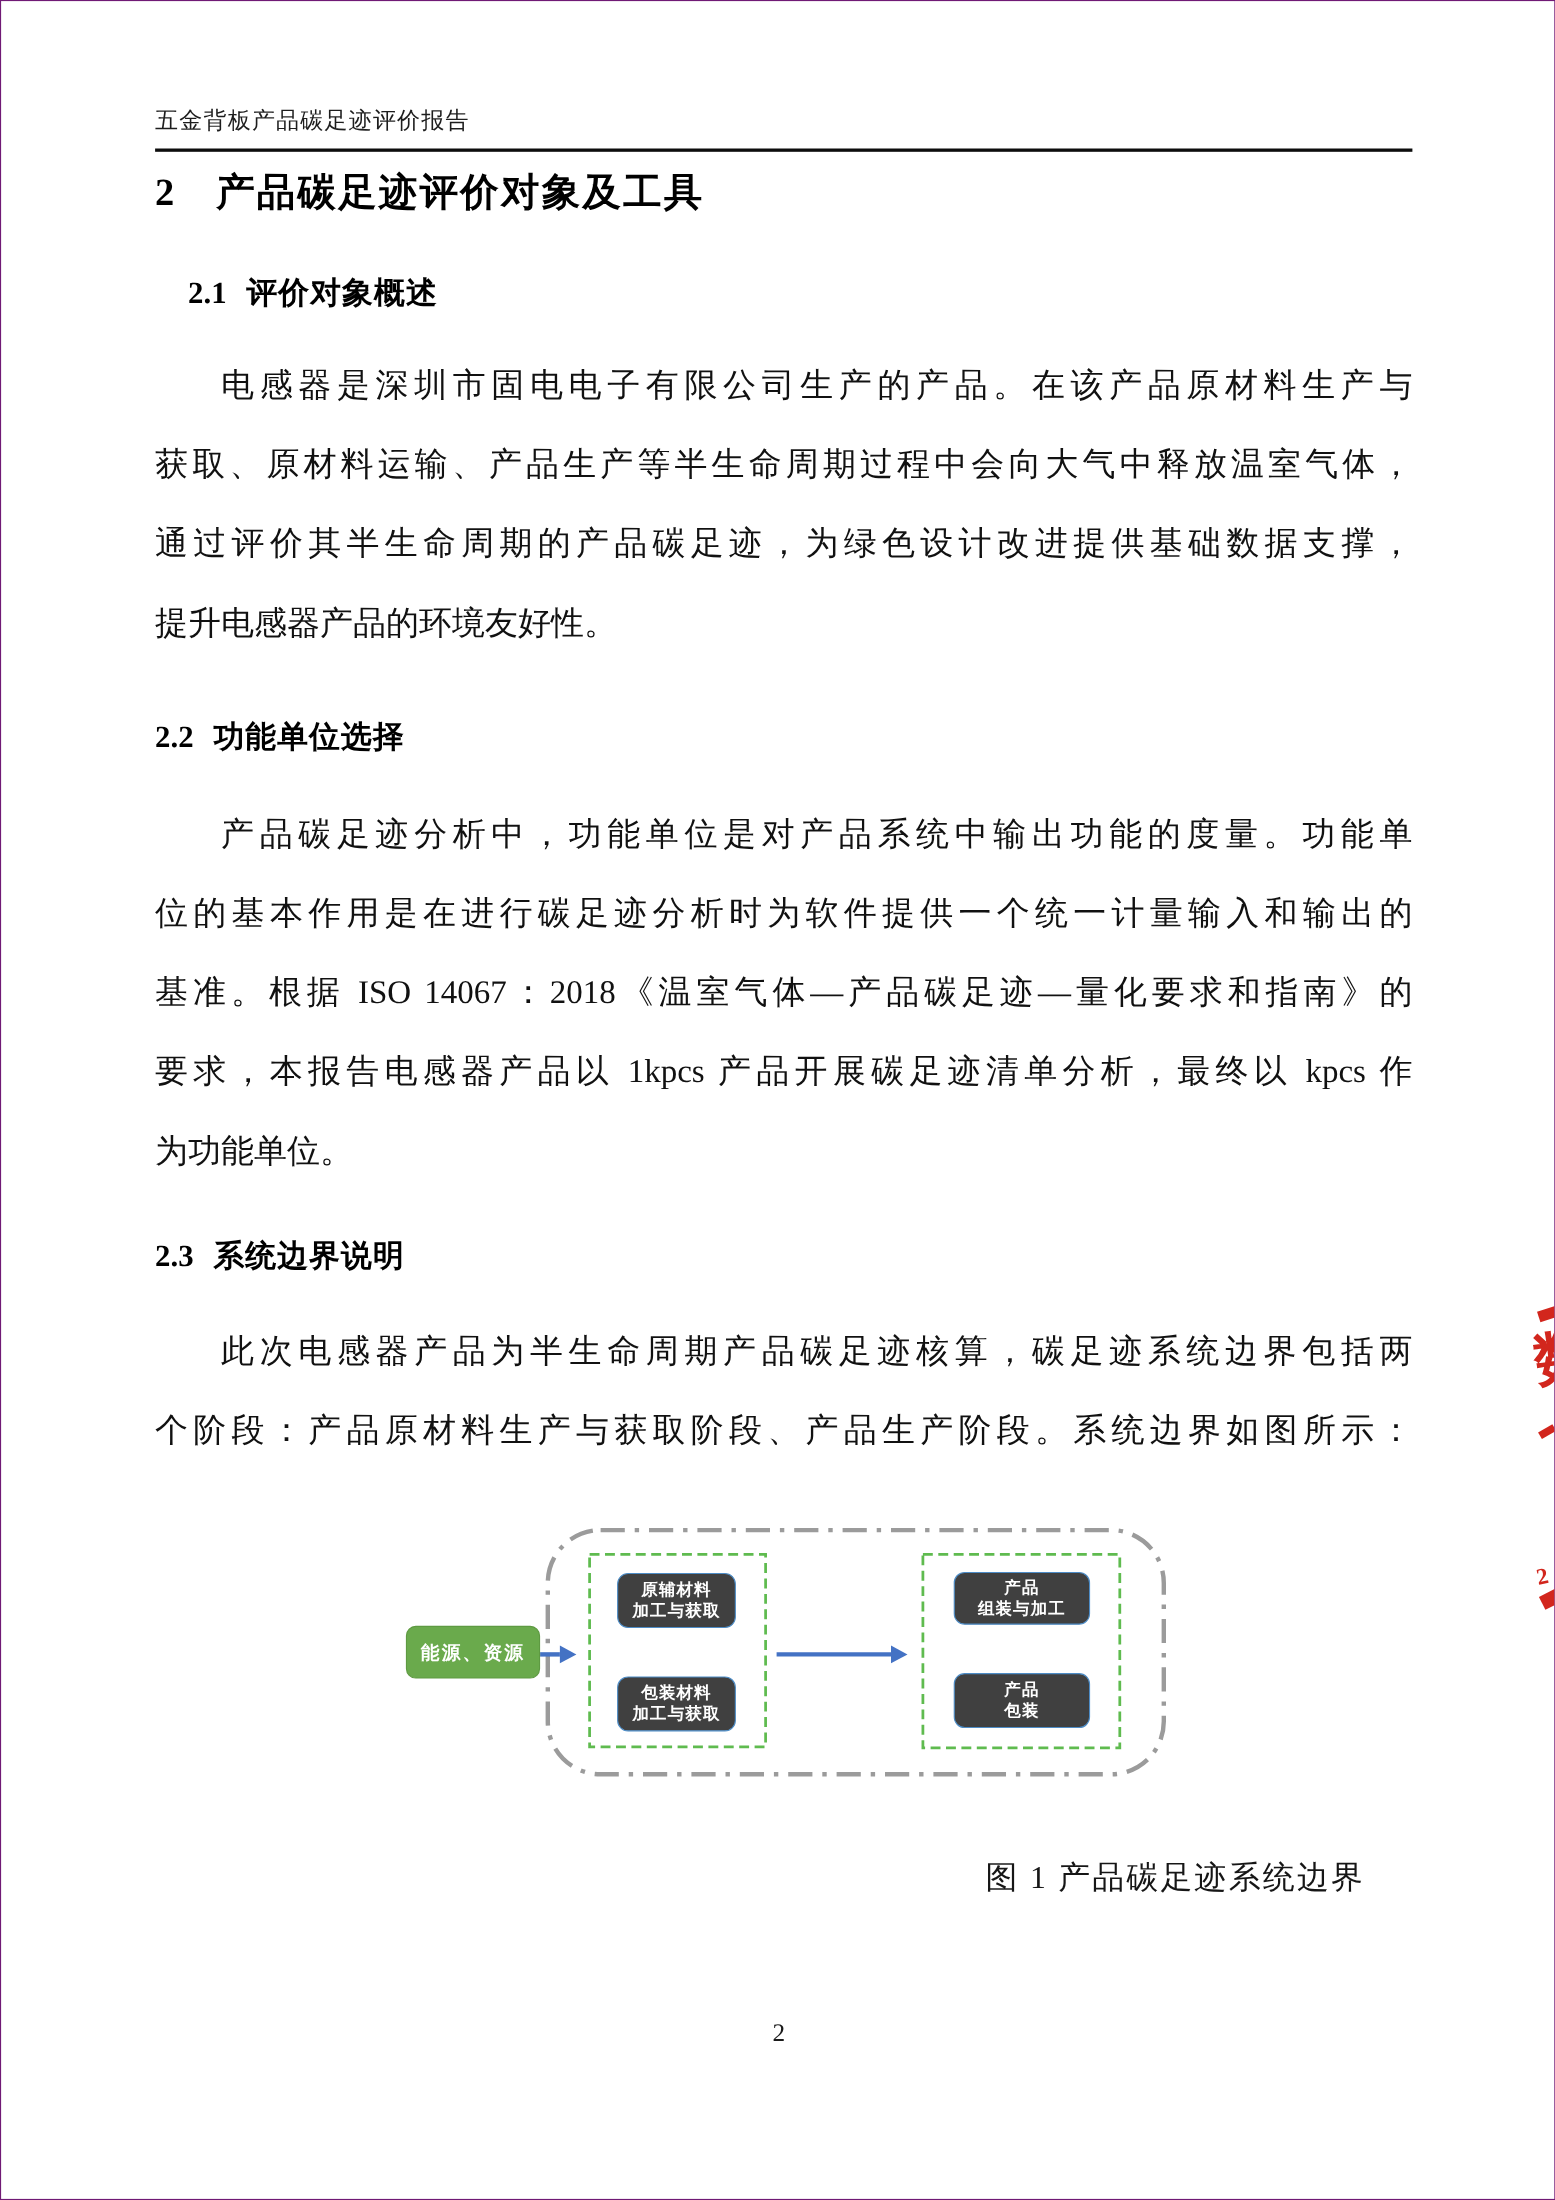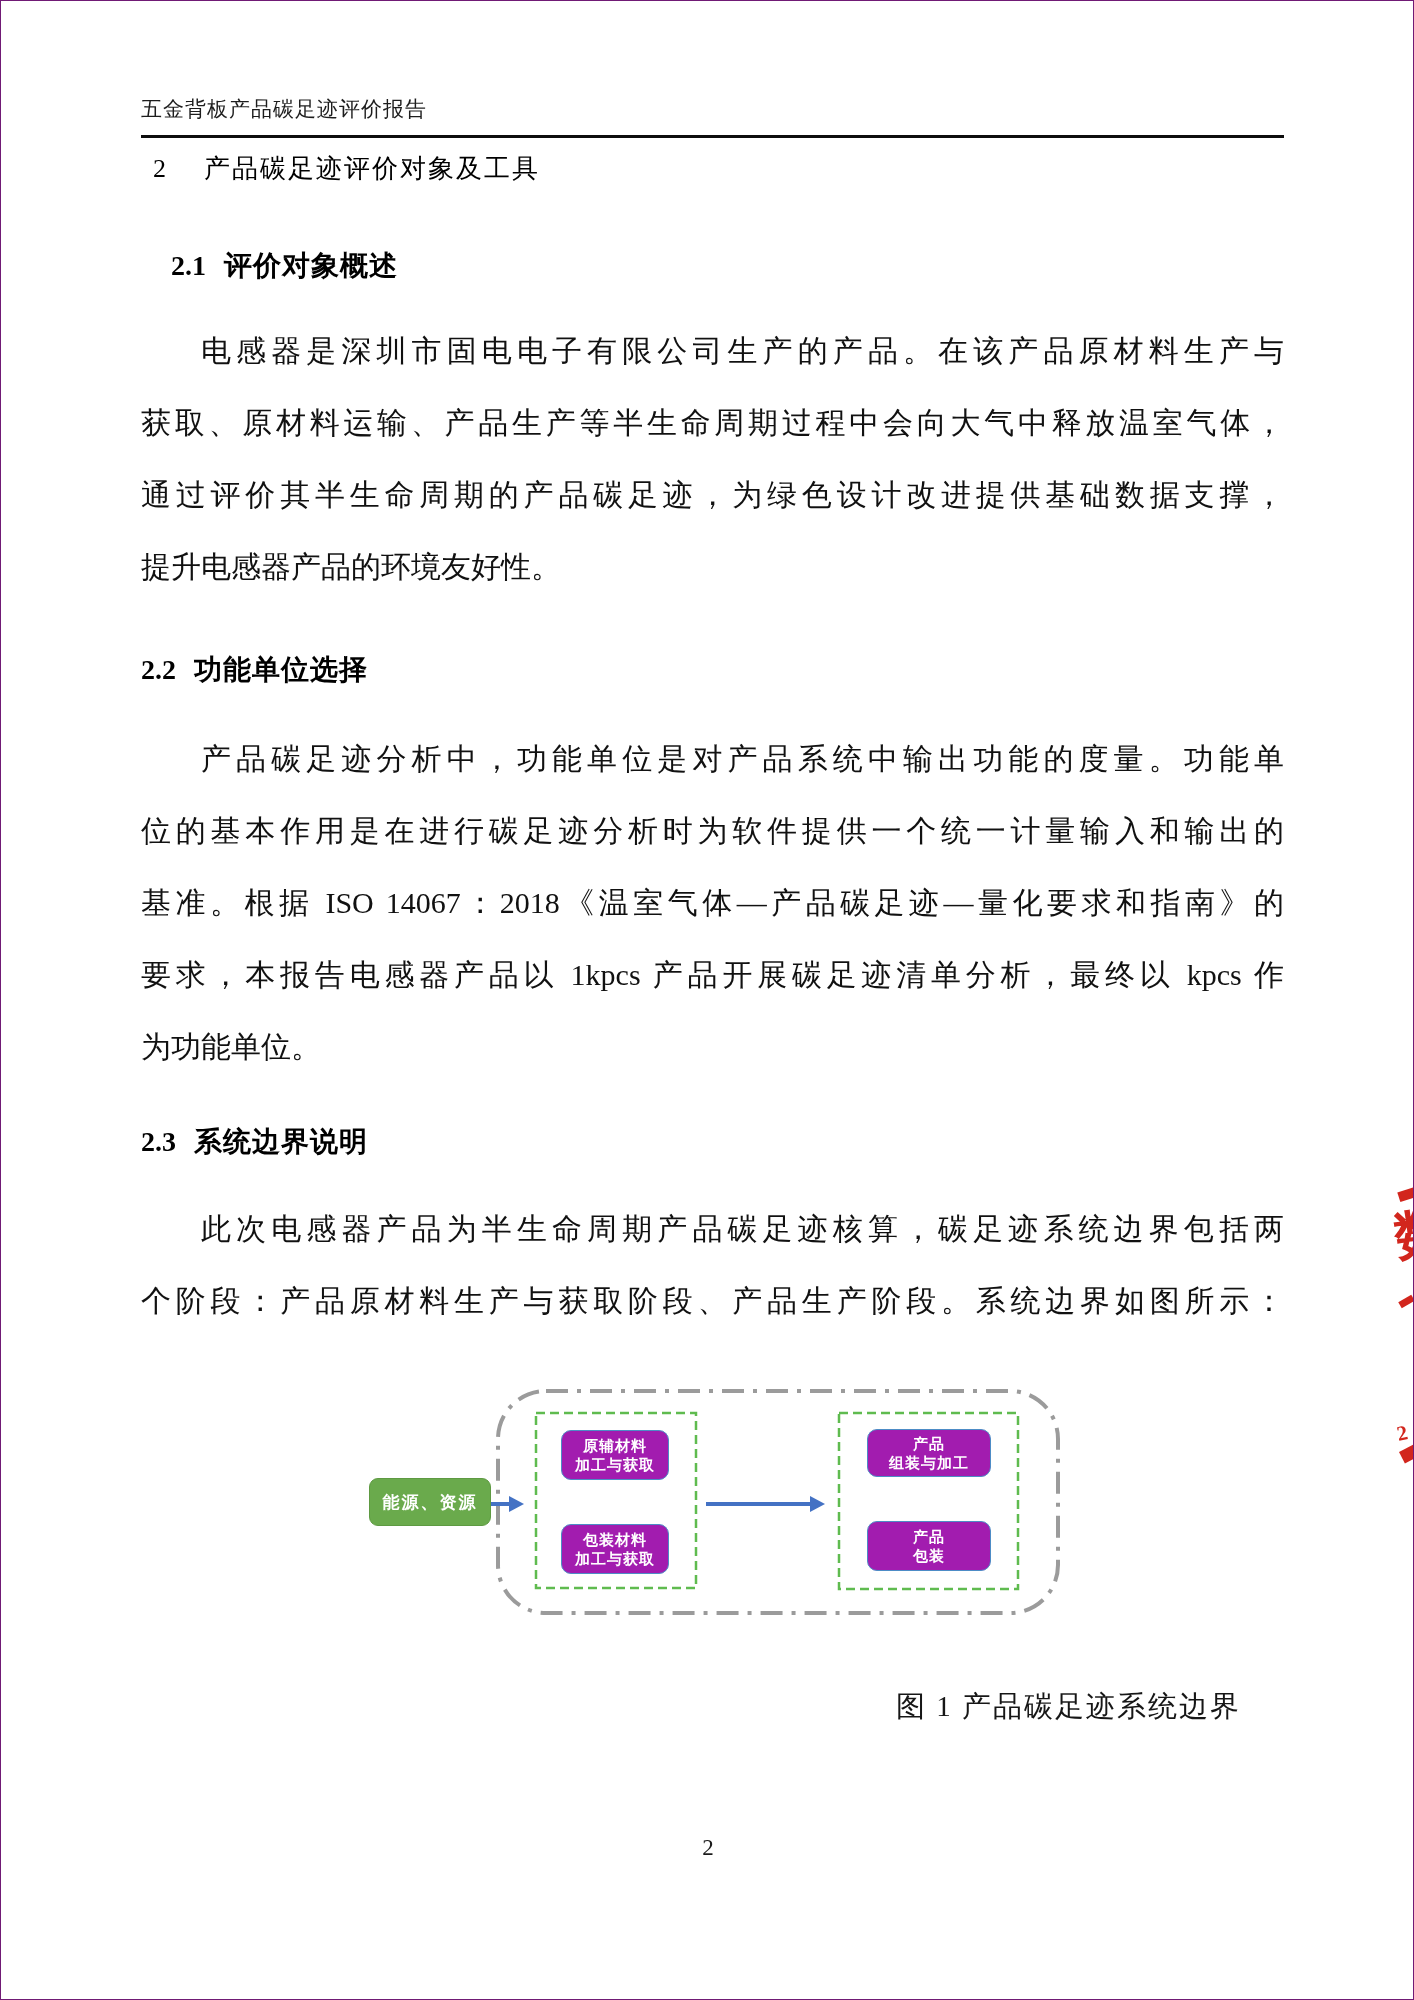--- a/index.html
+++ b/index.html
@@ -5,35 +5,35 @@
   html,body{margin:0;padding:0;background:#888;}
   .page{
     position:relative;width:1414px;height:2000px;margin:0 auto;
     background:#ffffff;overflow:hidden;border:1px solid #701a75;box-sizing:border-box;
     font-family:"Liberation Serif","DejaVu Serif",serif;color:#141414;padding-left:27px;
   }
   .abs{position:absolute;}
   .running-header{left:140px;top:94px;font-size:21px;letter-spacing:1px;color:#1d1d1d;}
   .header-rule{left:140px;top:134px;width:1143px;height:3px;background:#0d0d0d;}
   .h1{left:140px;top:150px;font-family:"Liberation Sans","DejaVu Sans",sans-serif;
-      font-weight:400;font-size:26px;color:#000;letter-spacing:2px;margin-left:12px;}
+      font-weight:700;font-size:35px;color:#000;letter-spacing:2px;}
   .h1 .num{font-family:"Liberation Serif","DejaVu Serif",serif;margin-right:38px;letter-spacing:0;}
   .sec-head{left:140px;font-size:28px;font-weight:700;color:#000;letter-spacing:1px;
       font-family:"Liberation Sans","DejaVu Sans",sans-serif;}
   .sec-head .num{font-family:"Liberation Serif","DejaVu Serif",serif;margin-right:18px;letter-spacing:0;}
   .para{left:140px;width:1143px;font-size:30px;color:#111;}
   .pline{line-height:72px;height:72px;text-align:justify;text-align-last:justify;overflow:hidden;}
   .pline.first{text-indent:2em;}
   .pline.lastline{text-align-last:left;}
   .node{position:absolute;display:flex;align-items:center;justify-content:center;
         text-align:center;color:#ffffff;font-weight:700;
         font-family:"Liberation Sans","DejaVu Sans",sans-serif;}
   .node-energy{background:#6aaa4c;border:1px solid #5e9a42;border-radius:9px;
         font-size:17px;letter-spacing:2px;}
-  .node-blue{background:#a21caf;border:1px solid #4d8cc6;border-radius:10px;
+  .node-blue{background:#404040;border:1px solid #4d8cc6;border-radius:10px;
         font-size:15px;line-height:19px;letter-spacing:1px;flex-direction:column;}
   .node-blue span{display:block;}
   .fig-caption{left:140px;width:1100px;top:1686px;text-align:right;font-size:29px;
         color:#161616;letter-spacing:2px;}
   .page-number{left:0;top:1834px;width:1414px;text-align:center;font-size:23px;color:#1a1a1a;}
   .stamp{color:#d2261d;}
   .stamp-bar{background:#d2261d;}
   .stamp-char{font-size:54px;line-height:54px;font-weight:700;transform:rotate(-8deg);}
   .stamp-digit{font-size:21px;font-weight:700;transform:rotate(-12deg);}
 </style>

